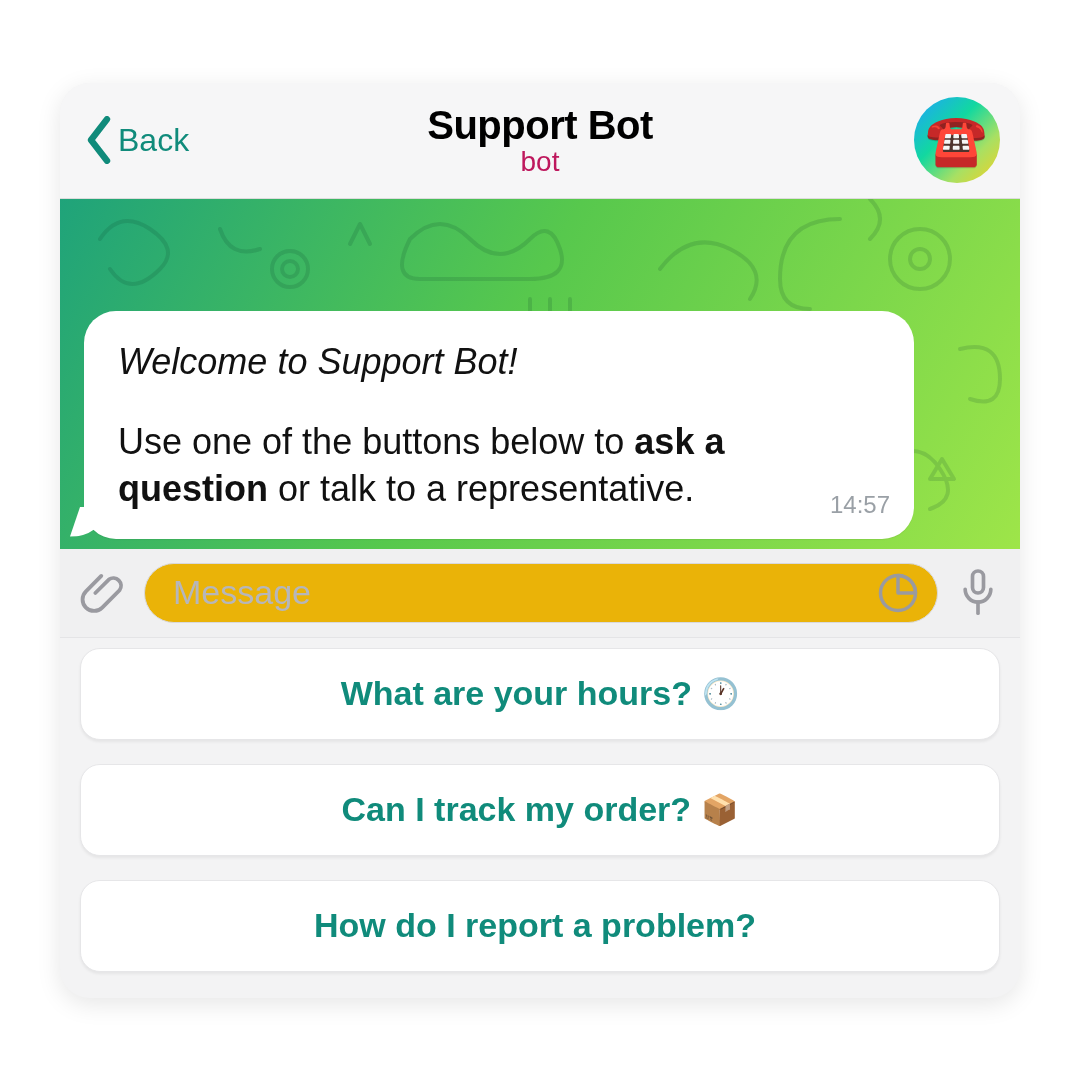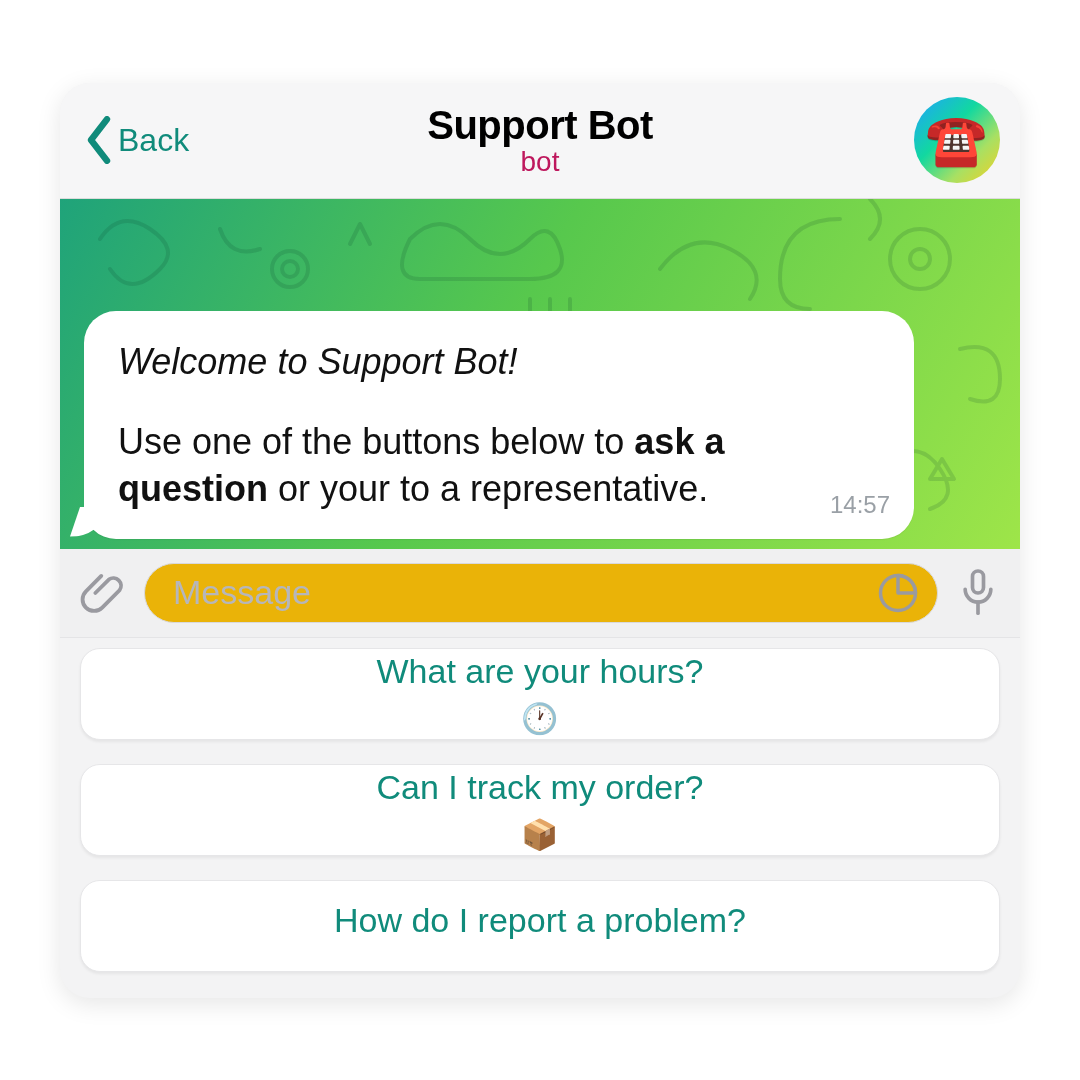--- a/index.html
+++ b/index.html
@@ -172,26 +172,25 @@
   }
   .kb-btn {
     height: 92px;
     background: #ffffff;
     border: 1px solid #e6e6e8;
     border-radius: 20px;
     display: flex;
     align-items: center;
     justify-content: center;
     font-size: 34px;
-    font-weight: 400;
+    font-weight: 700;
     color: #108b7b;
     box-shadow: 0 2px 3px rgba(0,0,0,0.06);
     cursor: pointer;
     gap: 10px;
-    flex-direction: column;
   }
   .kb-emoji { font-size: 30px; filter: saturate(1.1); }
 </style>
 </head>
 <body>
 
 <div class="frame">
 
   <div class="header">
     <div class="back">
@@ -227,21 +226,21 @@
         <path d="M80 200 q-30 40 10 60"></path>
         <path d="M830 260 q30 -20 50 10 q20 30 -10 40"></path>
         <path d="M870 280 l12 -20 l12 20 l-24 0 z"></path>
       </g>
     </svg>
 
     <div class="bubble-row">
       <div class="bubble">
         <div class="weltext">Welcome to Support Bot!</div>
         <div class="bodytext">
-          <span>Use one of the buttons below to </span><b>ask a question</b><span> or your to a representative.</span>
+          <span>Use one of the buttons below to </span><b>ask a question</b><span> or talk to a representative.</span>
         </div>
         <div class="time">14:57</div>
       </div>
     </div>
   </div>
 
   <div class="input-bar">
     <div class="icon-btn">
       <svg width="46" height="46" viewBox="0 0 24 24">
         <path d="M8 12 l7 -7 a4 4 0 0 1 5.6 5.6 l-9 9 a6 6 0 0 1 -8.5 -8.5 l8 -8" fill="none" stroke="#9a9aa0" stroke-width="2" stroke-linecap="round"></path>

